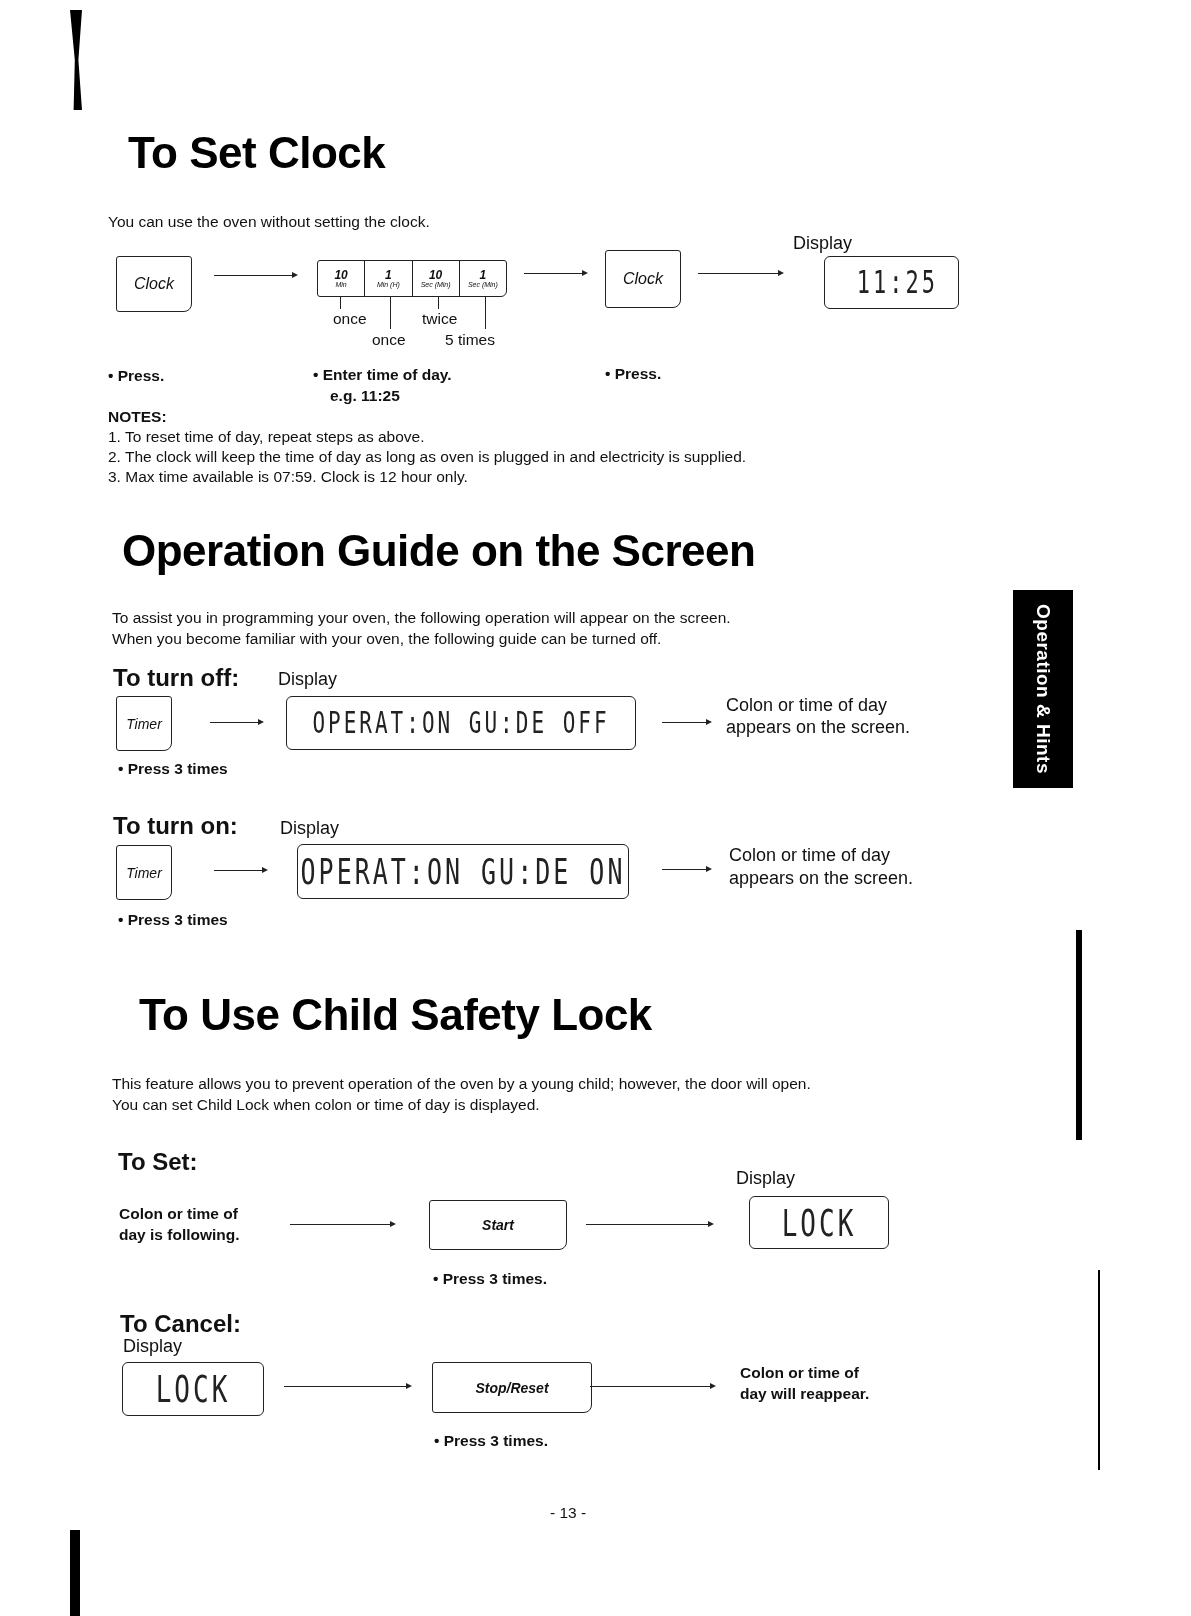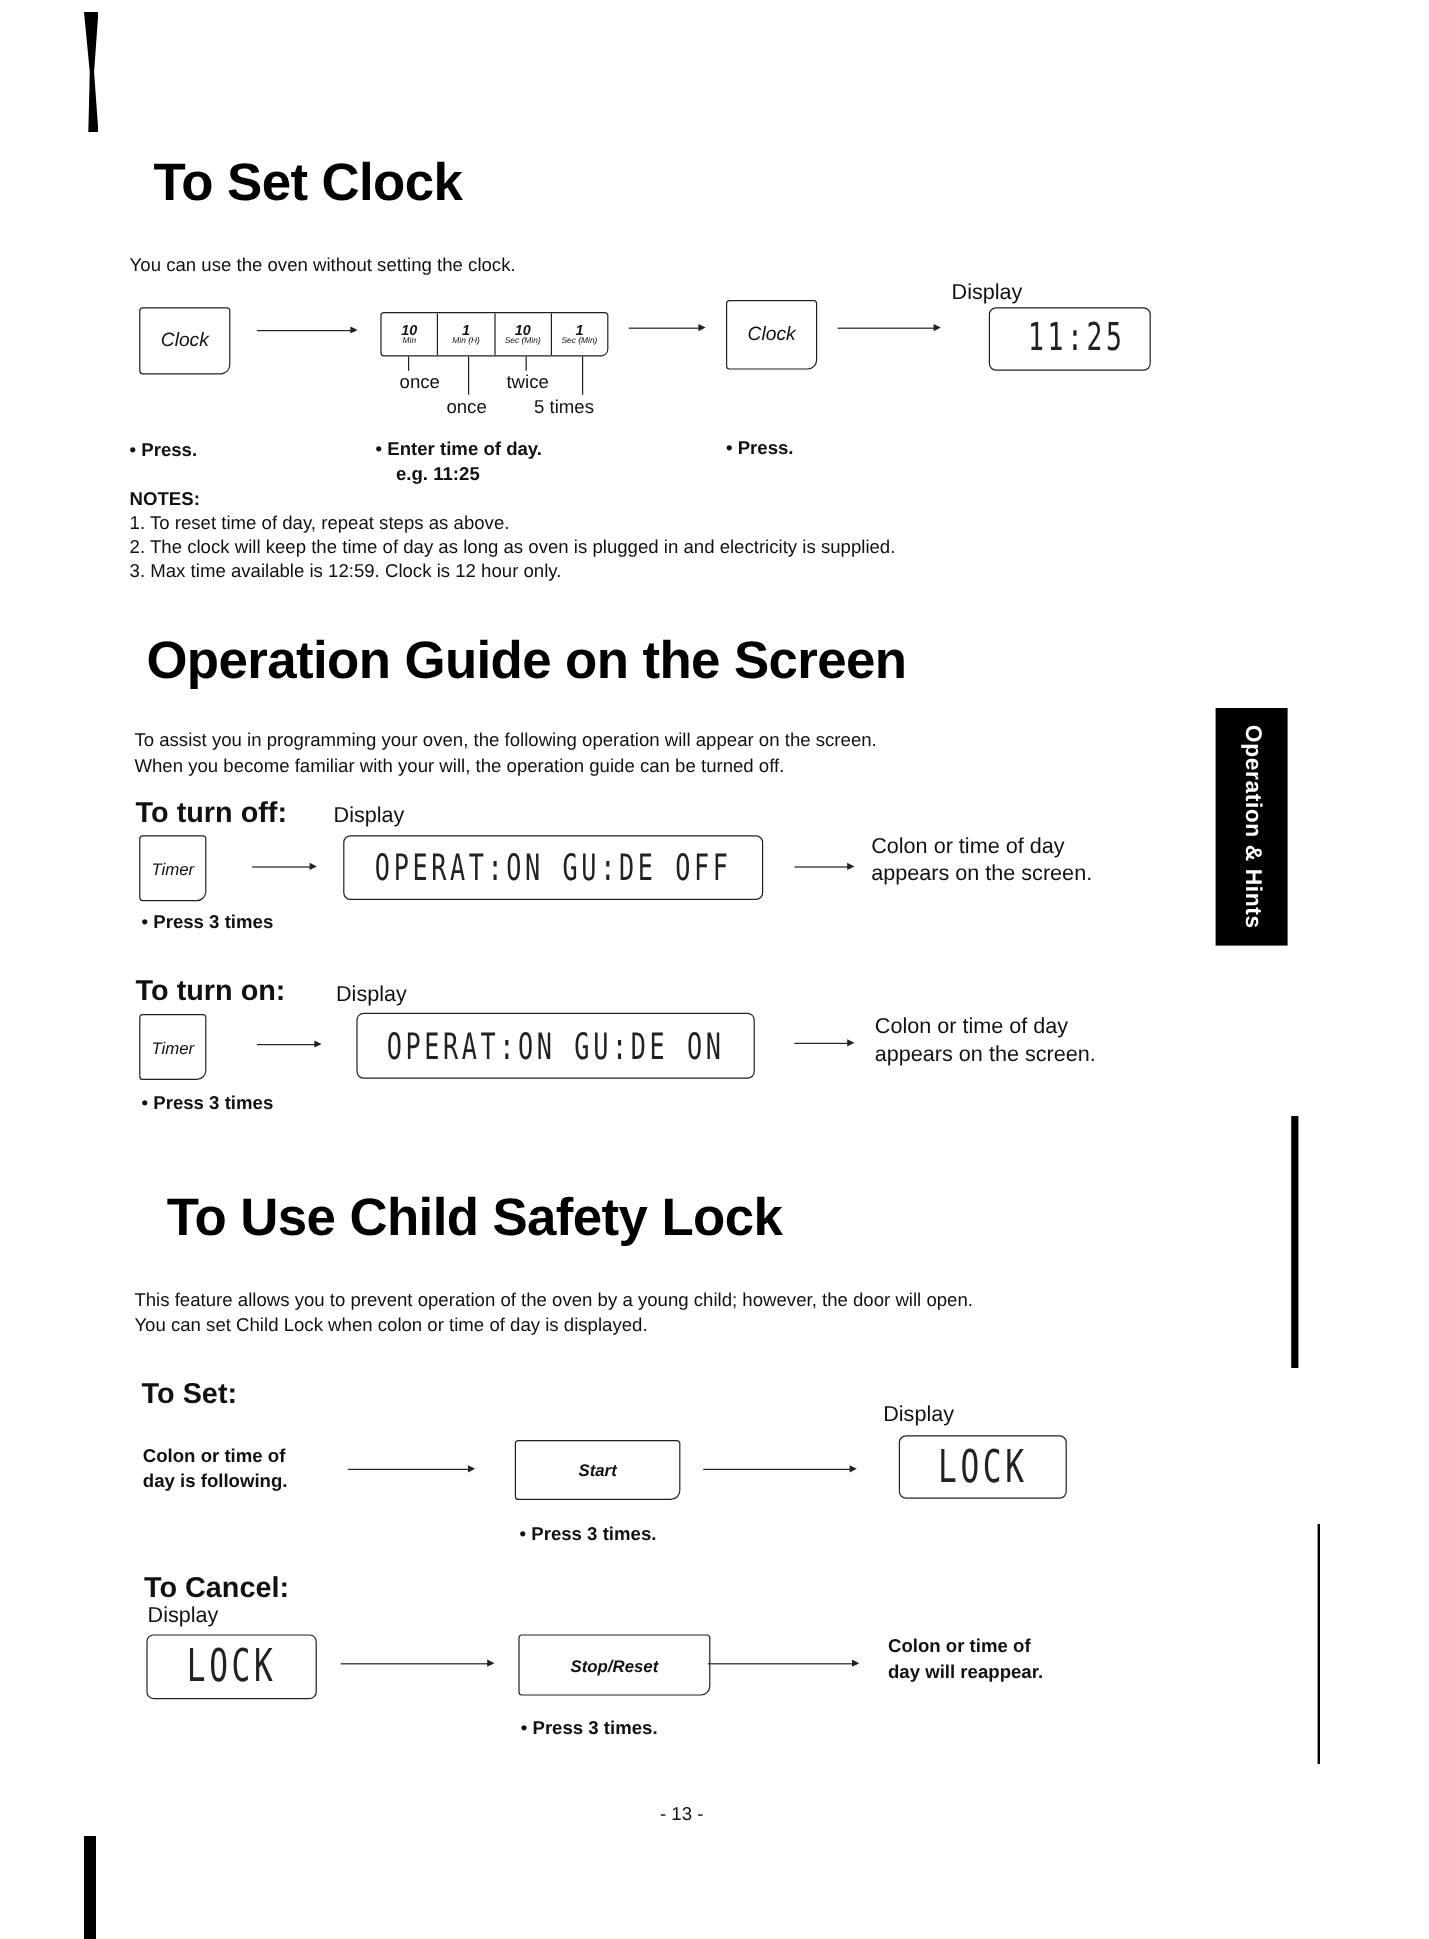--- a/index.html
+++ b/index.html
@@ -91,25 +91,25 @@
 </div>
 
 <div class="txt bold" style="left:108px;top:367px;">• Press.</div>
 <div class="txt bold" style="left:313px;top:366px;">• Enter time of day.</div>
 <div class="txt bold" style="left:330px;top:387px;">e.g. 11:25</div>
 <div class="txt bold" style="left:605px;top:365px;">• Press.</div>
 
 <div class="txt bold" style="left:108px;top:408px;">NOTES:</div>
 <div class="txt" style="left:108px;top:428px;">1. To reset time of day, repeat steps as above.</div>
 <div class="txt" style="left:108px;top:448px;">2. The clock will keep the time of day as long as oven is plugged in and electricity is supplied.</div>
-<div class="txt" style="left:108px;top:468px;">3. Max time available is 12:59. Clock is 12 hour only.</div>
+<div class="txt" style="left:108px;top:468px;">3. Max time available is 07:59. Clock is 12 hour only.</div>
 
 <h1 style="left:122px;top:526px;">Operation Guide on the Screen</h1>
 <div class="txt" style="left:112px;top:609px;">To assist you in programming your oven, the following operation will appear on the screen.</div>
-<div class="txt" style="left:112px;top:630px;">When you become familiar with your will, the operation guide can be turned off.</div>
+<div class="txt" style="left:112px;top:630px;">When you become familiar with your oven, the following guide can be turned off.</div>
 
 <div class="sub" style="left:113px;top:664px;">To turn off:</div>
 <div class="txt-lg" style="left:278px;top:669px;">Display</div>
 <div class="btn" style="left:116px;top:696px;width:56px;height:55px;font-size:14px;">
   <span>Timer</span>
 </div>
 <div class="arrow" style="left:210px;top:722px;width:52px;"></div>
 <div class="lcd" style="left:286px;top:696px;width:350px;height:54px;font-size:21px;">
   <span class="seg">OPERAT:ON GU:DE OFF</span>
 </div>
@@ -117,21 +117,21 @@
 <div class="txt-lg" style="left:726px;top:695px;">Colon or time of day</div>
 <div class="txt-lg" style="left:726px;top:717px;">appears on the screen.</div>
 <div class="txt bold" style="left:118px;top:760px;">• Press 3 times</div>
 
 <div class="sub" style="left:113px;top:812px;">To turn on:</div>
 <div class="txt-lg" style="left:280px;top:818px;">Display</div>
 <div class="btn" style="left:116px;top:845px;width:56px;height:55px;font-size:14px;">
   <span>Timer</span>
 </div>
 <div class="arrow" style="left:214px;top:870px;width:52px;"></div>
-<div class="lcd" style="left:297px;top:844px;width:332px;height:55px;font-size:21px;">
+<div class="lcd" style="left:297px;top:844px;width:332px;height:55px;font-size:25px;">
   <span class="seg">OPERAT:ON GU:DE ON</span>
 </div>
 <div class="arrow" style="left:662px;top:869px;width:48px;"></div>
 <div class="txt-lg" style="left:729px;top:845px;">Colon or time of day</div>
 <div class="txt-lg" style="left:729px;top:868px;">appears on the screen.</div>
 <div class="txt bold" style="left:118px;top:911px;">• Press 3 times</div>
 
 <div class="tab" style="left:1013px;top:590px;width:60px;height:198px;">
   <span>Operation &amp; Hints</span>
 </div>

